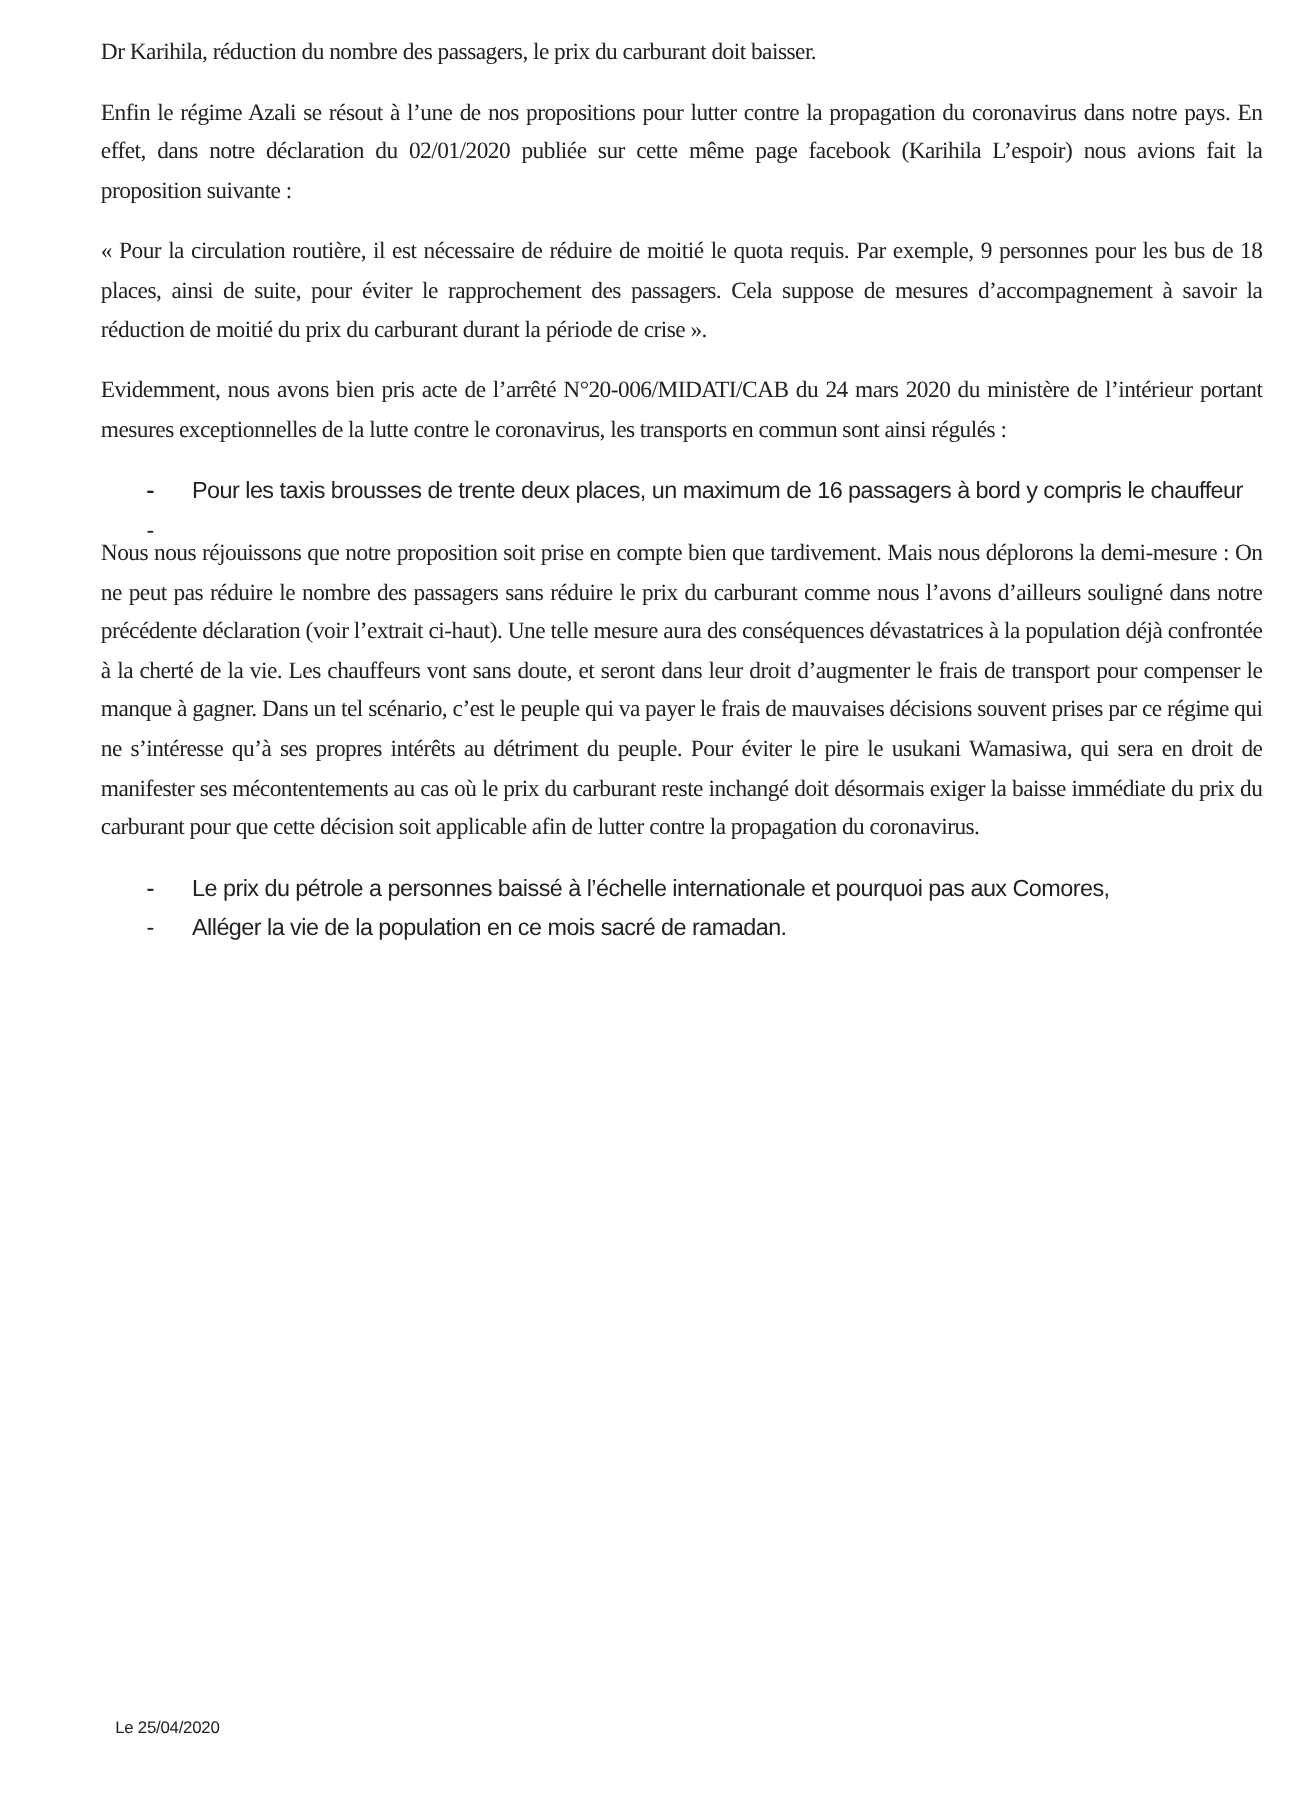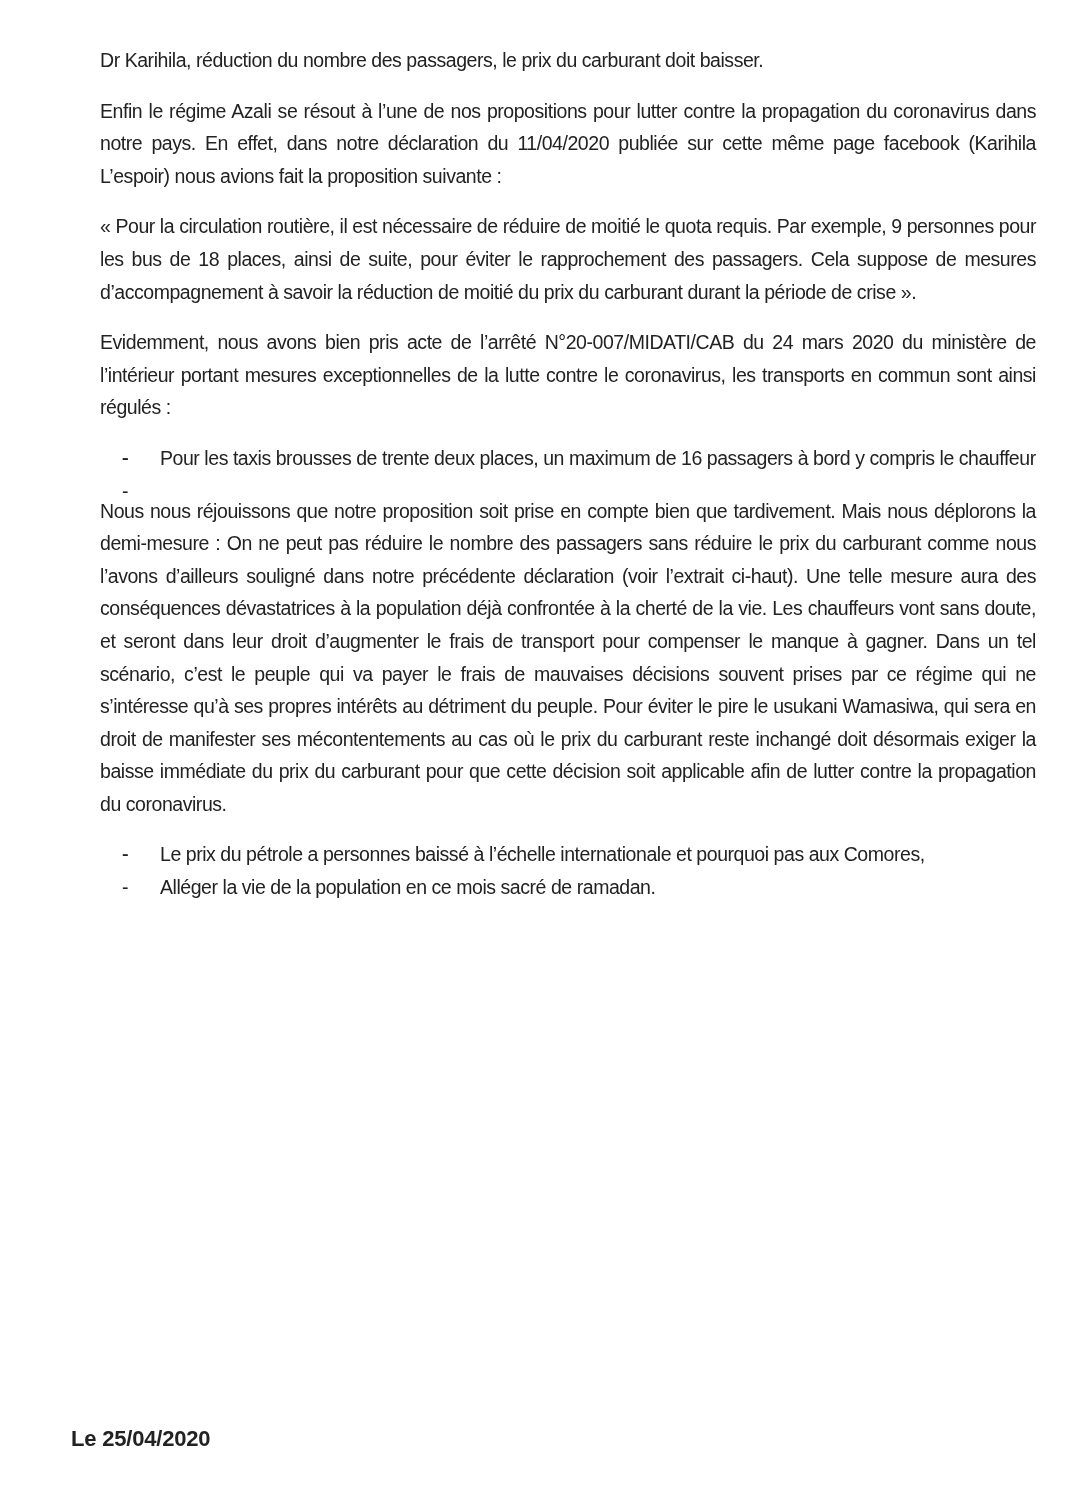--- a/index.html
+++ b/index.html
@@ -6,43 +6,43 @@
   body { width: 1080px; height: 1507px; overflow: hidden; position: relative; }
   .page {
     position: absolute; left: 0; top: 0; width: 1080px; height: 1507px;
     background: #ffffff; color: #222222;
     font-family: "Liberation Sans", "DejaVu Sans", sans-serif;
   }
   .content {
     position: absolute; left: 84px; top: 28px; width: 968px;
     font-size: 19.5px; line-height: 32.6px; letter-spacing: -0.45px;
   }
-  .p { margin: 16px; }
+  .p { margin: 0; font-family: Liberation Serif, serif; }
   .justify { text-align: justify; text-align-last: left; }
   .title { margin-bottom: 18px; }
   .gap { margin-bottom: 18px; }
   .list { list-style: none; margin: 0; padding: 0; }
   .list li { position: relative; padding-left: 76px; text-align: justify; text-align-last: left; }
   .list li .dash { position: absolute; left: 38px; top: 0; }
   .list1 { margin-top: 18px; margin-bottom: 20px; }
   .list2 { margin-top: 18px; }
-  .date { position: absolute; left: 71px; top: 1423px; font-size: 22px; line-height: 32px; letter-spacing: -0.2px; font-weight: bold; }
+  .date { position: absolute; left: 96px; top: 1423px; font-size: 14px; line-height: 32px; letter-spacing: -0.2px; }
 </style>
 </head>
 <body>
 
 <div class="page">
   <div class="content">
     <p class="p title">Dr Karihila, réduction du nombre des passagers, le prix du carburant doit baisser.</p>
 
-    <p class="p justify gap">Enfin le régime Azali se résout à l’une de nos propositions pour lutter contre la propagation du coronavirus dans notre pays. En effet, dans notre déclaration du 11/04/2020 publiée sur cette même page facebook (Karihila L’espoir) nous avions fait la proposition suivante :</p>
+    <p class="p justify gap">Enfin le régime Azali se résout à l’une de nos propositions pour lutter contre la propagation du coronavirus dans notre pays. En effet, dans notre déclaration du 02/01/2020 publiée sur cette même page facebook (Karihila L’espoir) nous avions fait la proposition suivante :</p>
 
     <p class="p justify gap">« Pour la circulation routière, il est nécessaire de réduire de moitié le quota requis. Par exemple, 9 personnes pour les bus de 18 places, ainsi de suite, pour éviter le rapprochement des passagers. Cela suppose de mesures d’accompagnement à savoir la réduction de moitié du prix du carburant durant la période de crise ».</p>
 
-    <p class="p justify">Evidemment, nous avons bien pris acte de l’arrêté N°20-007/MIDATI/CAB du 24 mars 2020 du ministère de l’intérieur portant mesures  exceptionnelles de la lutte contre le coronavirus, les transports en commun sont ainsi régulés :</p>
+    <p class="p justify">Evidemment, nous avons bien pris acte de l’arrêté N°20-006/MIDATI/CAB du 24 mars 2020 du ministère de l’intérieur portant mesures  exceptionnelles de la lutte contre le coronavirus, les transports en commun sont ainsi régulés :</p>
 
     <ul class="list list1">
       <li><span class="dash">-</span></li>
       <li><span class="dash">-</span></li>
       <li><span class="dash">-</span><span>Pour les taxis brousses de trente deux places, un maximum de 16 passagers à bord y compris le chauffeur</span></li>
       <li><span class="dash">-</span></li>
     </ul>
 
     <p class="p justify gap">Nous nous réjouissons que notre proposition soit prise en compte bien que tardivement. Mais nous déplorons la demi-mesure : On ne peut pas réduire le nombre des passagers sans réduire le prix du carburant comme nous l’avons d’ailleurs souligné dans notre précédente déclaration (voir l’extrait ci-haut). Une telle mesure aura des conséquences dévastatrices à la population déjà confrontée à la cherté de la vie. Les chauffeurs vont sans doute, et seront dans leur droit d’augmenter le frais de transport pour compenser le manque à gagner. Dans un tel scénario, c’est le peuple qui va payer le frais de mauvaises décisions souvent prises par ce régime qui ne s’intéresse qu’à ses propres intérêts au détriment du peuple. Pour éviter le pire le usukani Wamasiwa, qui sera en droit de manifester ses mécontentements au cas où le prix du carburant reste inchangé doit désormais exiger la baisse immédiate du prix du carburant pour que cette décision soit applicable afin de lutter contre la propagation du coronavirus.</p>
 

